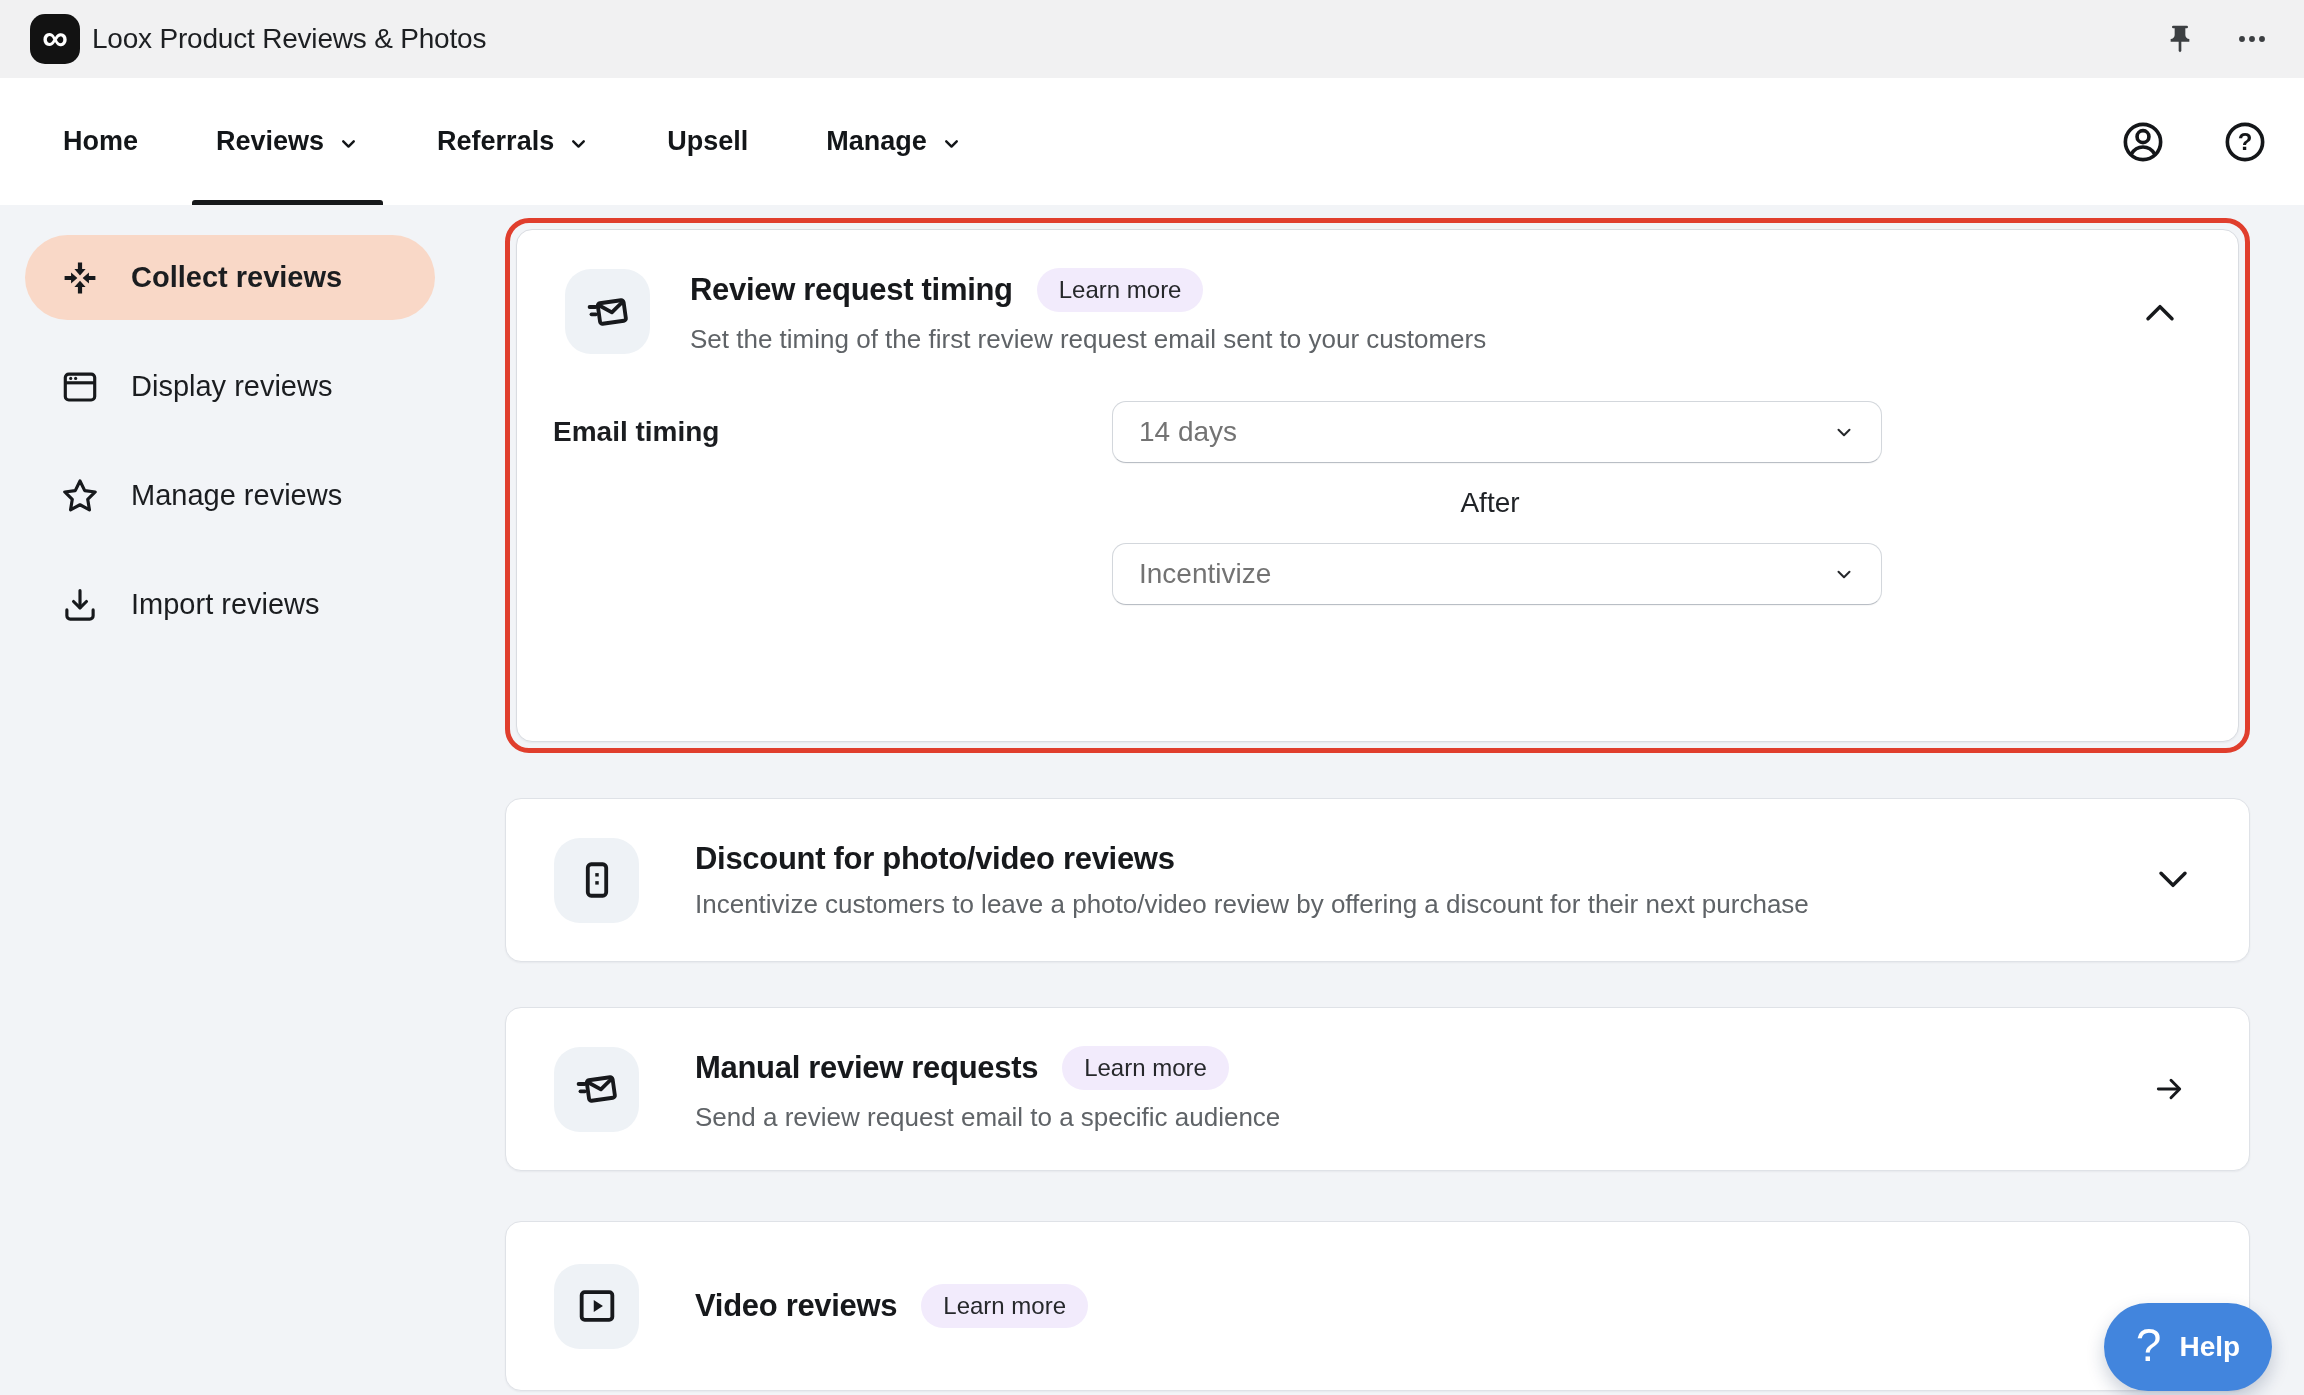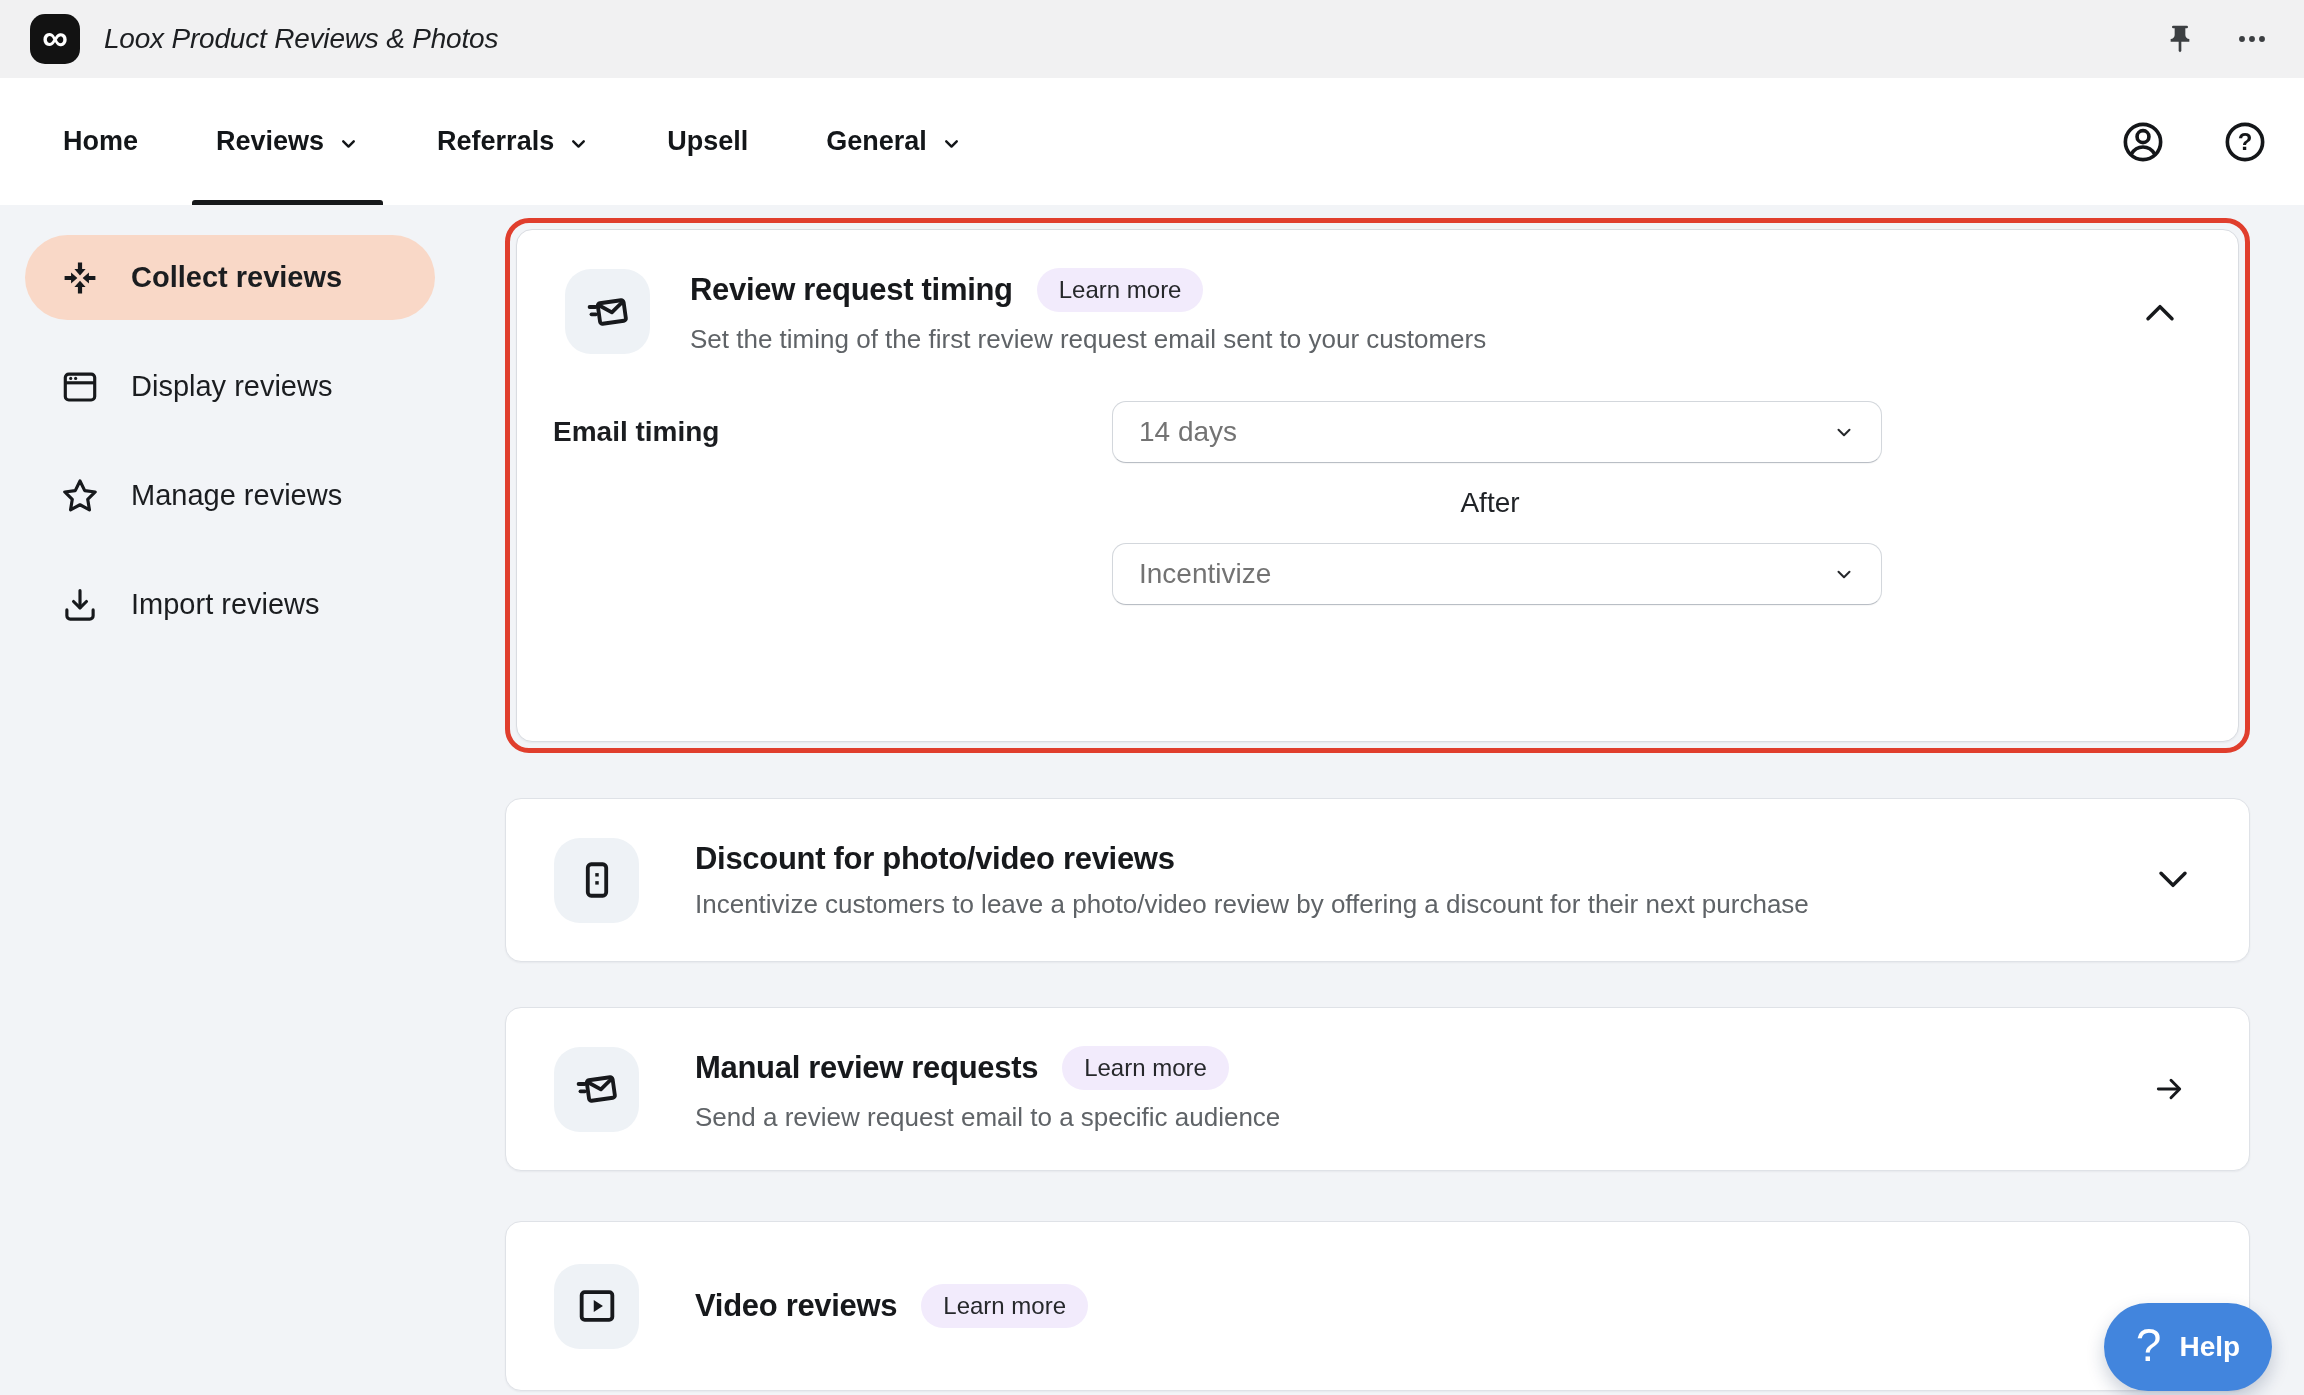--- a/index.html
+++ b/index.html
@@ -8,21 +8,21 @@
     background:var(--page-bg,#f2f4f7); }
   svg { display:block; }
   [data-interactable="true"] { cursor:pointer; }
 
   
   .titlebar { height:78px; background:var(--header-bg,#f1f1f2);
     display:flex; align-items:center; padding:0 30px; }
   .logo { width:50px; height:50px; background:#121212; border-radius:15px;
     display:flex; align-items:center; justify-content:center; flex:0 0 auto; }
   .logo span { color:#fff; font-size:36px; font-weight:700; line-height:1; margin-top:-3px; }
-  .app-title { margin-left:24px; font-size:28px; font-weight:500; color:#1d1f22; letter-spacing:-0.2px;font-style:italic; }
+  .app-title { margin-left:12px; font-size:28px; font-weight:500; color:#1d1f22; letter-spacing:-0.2px; }
   .titlebar-actions { margin-left:auto; display:flex; align-items:center; gap:34px; color:#3c3f42; }
 
   
   .nav { height:127px; background:#ffffff; display:flex; align-items:stretch; padding:0 36px 0 63px; }
   .nav-tabs { display:flex; align-items:stretch; gap:78px; }
   .nav-tab { position:relative; display:flex; align-items:center; gap:14px;
     font-size:27px; font-weight:600; color:#131619; }
   .nav-tab .chev { margin-top:3px; }
   .nav-tab.active::after { content:""; position:absolute; left:-24px; right:-24px; bottom:0;
     height:5px; background:#17191b; border-radius:3px 3px 0 0; }
@@ -118,21 +118,21 @@
     <div class="nav-tab" data-interactable="true">
       <span data-interactable="false">Referrals</span>
       <svg class="chev" width="21" height="21" viewBox="0 0 24 24" fill="none" stroke="currentColor" stroke-width="2.8" stroke-linecap="round" stroke-linejoin="round" data-interactable="false">
           <path d="M6 9.5l6 6 6-6"></path>
         </svg>
     </div>
     <div class="nav-tab" data-interactable="true">
       <span data-interactable="false">Upsell</span>
     </div>
     <div class="nav-tab" data-interactable="true">
-      <span data-interactable="false">General</span>
+      <span data-interactable="false">Manage</span>
       <svg class="chev" width="21" height="21" viewBox="0 0 24 24" fill="none" stroke="currentColor" stroke-width="2.8" stroke-linecap="round" stroke-linejoin="round" data-interactable="false">
           <path d="M6 9.5l6 6 6-6"></path>
         </svg>
     </div>
   </div>
   <div class="nav-actions">
     <svg width="46" height="46" viewBox="0 0 24 24" fill="none" stroke="currentColor" stroke-width="1.9" data-interactable="true">
       <circle cx="12" cy="12" r="9.2"></circle>
       <circle cx="12" cy="9.2" r="3.1"></circle>
       <path d="M5.9 18.3c1.4-2.4 3.6-3.7 6.1-3.7s4.7 1.3 6.1 3.7" stroke-linecap="round"></path>

